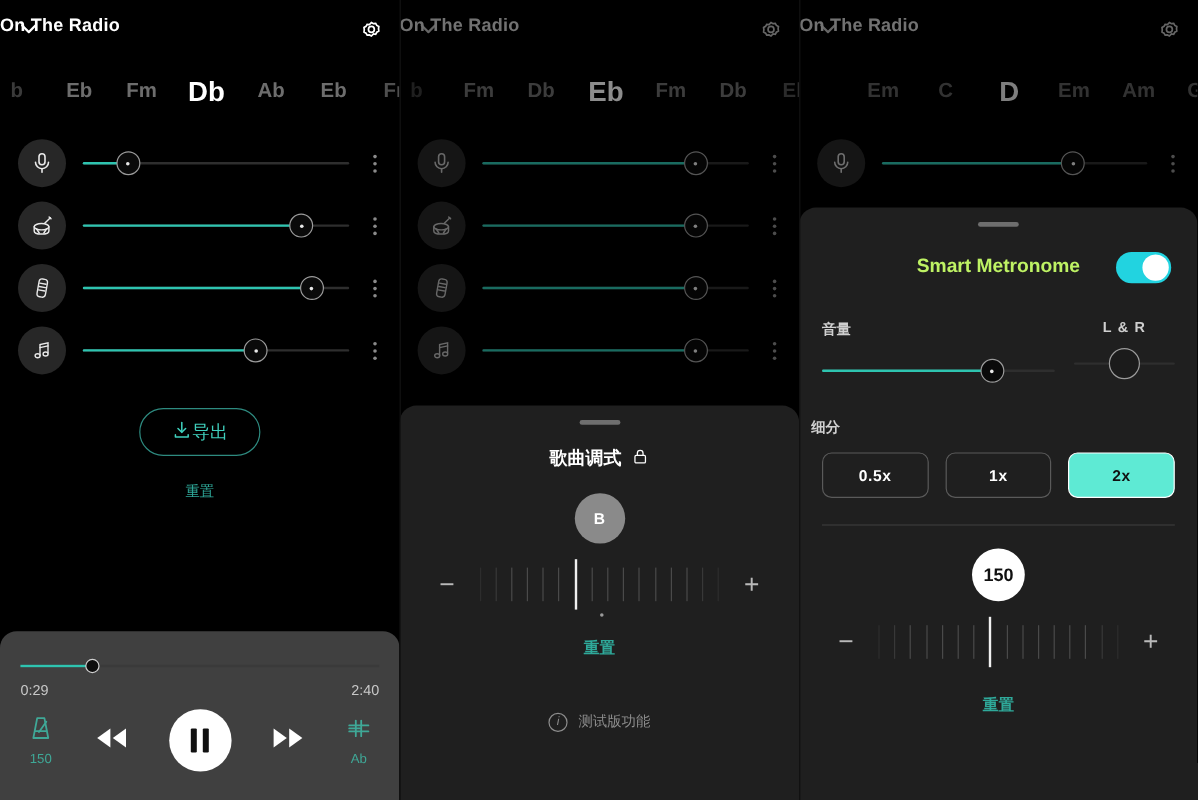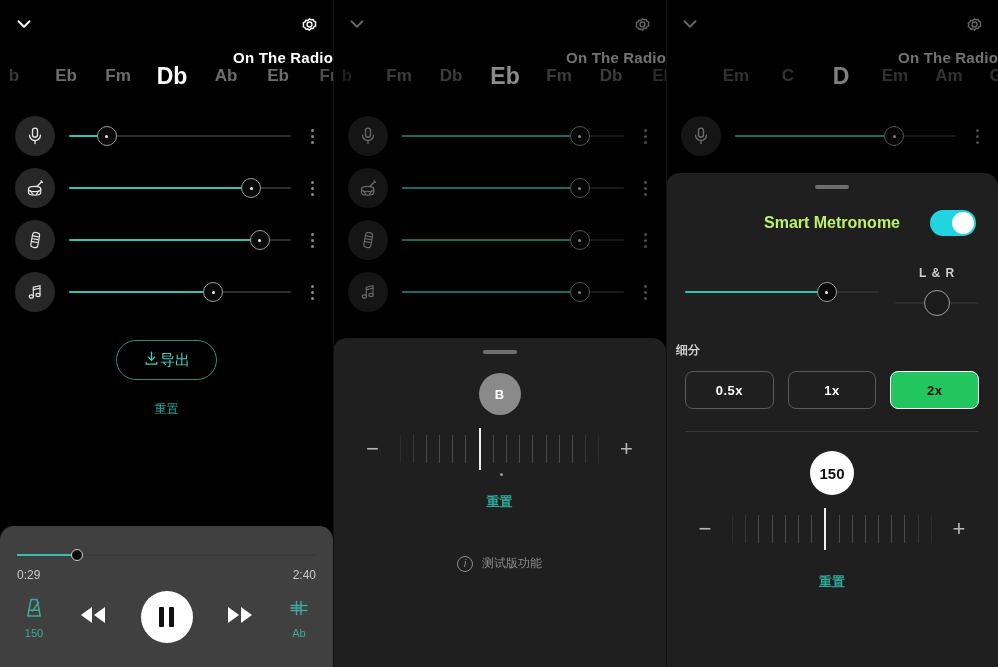--- a/index.html
+++ b/index.html
@@ -15,22 +15,22 @@
   #panel-1 { left: 0; width: 333px; }
   #panel-2 { left: 333px; width: 333px; }
   #panel-3 { left: 666px; width: 332px; }
   .vdiv { position: absolute; top: 0; width: 1px; height: 667px; background: #121212; z-index: 40; }
 
   
   .topbar { position: relative; height: 47px; }
   .chev { position: absolute; left: 10px; top: 10px; width: 28px; height: 28px;
           display: flex; align-items: center; justify-content: center; }
   .chev svg { display: block; }
-  .song-title { position: absolute; left: 0; right: 0; top: 13px; text-align: right;
-                font-size: 15px; font-weight: bold; color: #fff; letter-spacing: .2px; margin-top: 36px; }
+  .song-title { position: absolute; left: 0; right: 0; top: 13px; text-align: left;
+                font-size: 15px; font-weight: bold; color: #fff; letter-spacing: .2px; }
   .gear { position: absolute; right: 10px; top: 10px; width: 28px; height: 28px;
           display: flex; align-items: center; justify-content: center; }
   .dim .song-title { color: #cfcfcf; }
   .dim .chev svg, .dim .gear svg { opacity: .72; }
 
   
   .chordstrip { position: relative; height: 58px; overflow: hidden; }
   .chordrow { position: absolute; top: 0; height: 58px; display: flex; align-items: center;
               white-space: nowrap; }
   .chord { display: inline-block; text-align: center; font-weight: bold; color: #6d6d6d;
@@ -137,21 +137,21 @@
   .pan-slider { position: relative; height: 26px; margin-top: 10px; }
   .pan-slider .rail { top: 12px; }
   .pan-knob { position: absolute; left: 50%; top: 0; width: 26px; height: 26px;
               margin-left: -13px; border-radius: 50%; border: 1.5px solid #9b9b9b; background: #1b1b1b; }
 
   .subdiv-lbl { font-size: 12px; color: #cfcfcf; font-weight: bold; margin: 26px 0 0 10px; }
   .subdiv-row { display: flex; gap: 14px; margin: 12px 19px 0 19px; }
   .sd { flex: 1; height: 38px; border-radius: 8px; border: 1px solid #5a5a5a;
         display: flex; align-items: center; justify-content: center;
         font-size: 13px; color: #fff; font-weight: bold; letter-spacing: .5px; }
-  .sd.sel { background: #22c55e; color: #111; border-color: #fff; }
+  .sd.sel { background: #5eead4; color: #111; border-color: #fff; }
   .hr { height: 1px; background: #3a3a3a; margin: 22px 19px 0 19px; }
   .tempo-name { text-align: center; font-size: 13px; color: #d2d2d2; margin-top: 19px; }
   .wide-ruler { width: 200px; }
 
   .overlay { position: absolute; inset: 0; background: rgba(0,0,0,.45); pointer-events: none; }
   #panel-2 .overlay { height: 338px; }
   #panel-3 .overlay { height: 173px; }
 </style>
 </head>
 <body>
@@ -459,20 +459,29 @@
             <span></span>
             <span></span>
           </div>
       </div>
     </div>
 
     <div class="overlay"></div>
 
     <div class="sheet" id="key-sheet">
       <div class="grabber"></div>
+      <div class="sheet-title">
+        <span>歌曲调式</span>
+        <span>
+          <svg width="15" height="15" viewBox="0 0 24 24" fill="none" stroke="#ffffff" stroke-width="1.7">
+              <rect x="5" y="10.5" width="14" height="10" rx="1.6"></rect>
+              <path d="M8.2 10.5V7.6a3.8 3.8 0 0 1 7.6 0v2.9"></path>
+            </svg>
+        </span>
+      </div>
       <div class="bubble">B</div>
       <div class="ruler-row">
         <div class="pm">−</div>
         <div class="ruler">
           <span class="tick e1"></span>
             <span class="tick e2"></span>
             <span class="tick"></span>
             <span class="tick"></span>
           <span class="tick"></span>
             <span class="tick"></span>
@@ -557,20 +566,21 @@
 
       <div class="metro-head">
         <span class="mt">Smart Metronome</span>
         <span class="toggle">
             <i></i>
           </span>
       </div>
 
       <div class="vol-row">
         <div class="vol-col">
+          <div class="small-lbl">音量</div>
           <div class="vslider">
             <div class="rail"></div>
             <div class="fill" style="width:73%"></div>
             <div class="knob" style="left:73%">
                 <i></i>
               </div>
           </div>
         </div>
         <div class="pan-col">
           <div class="small-lbl">L &amp; R</div>

